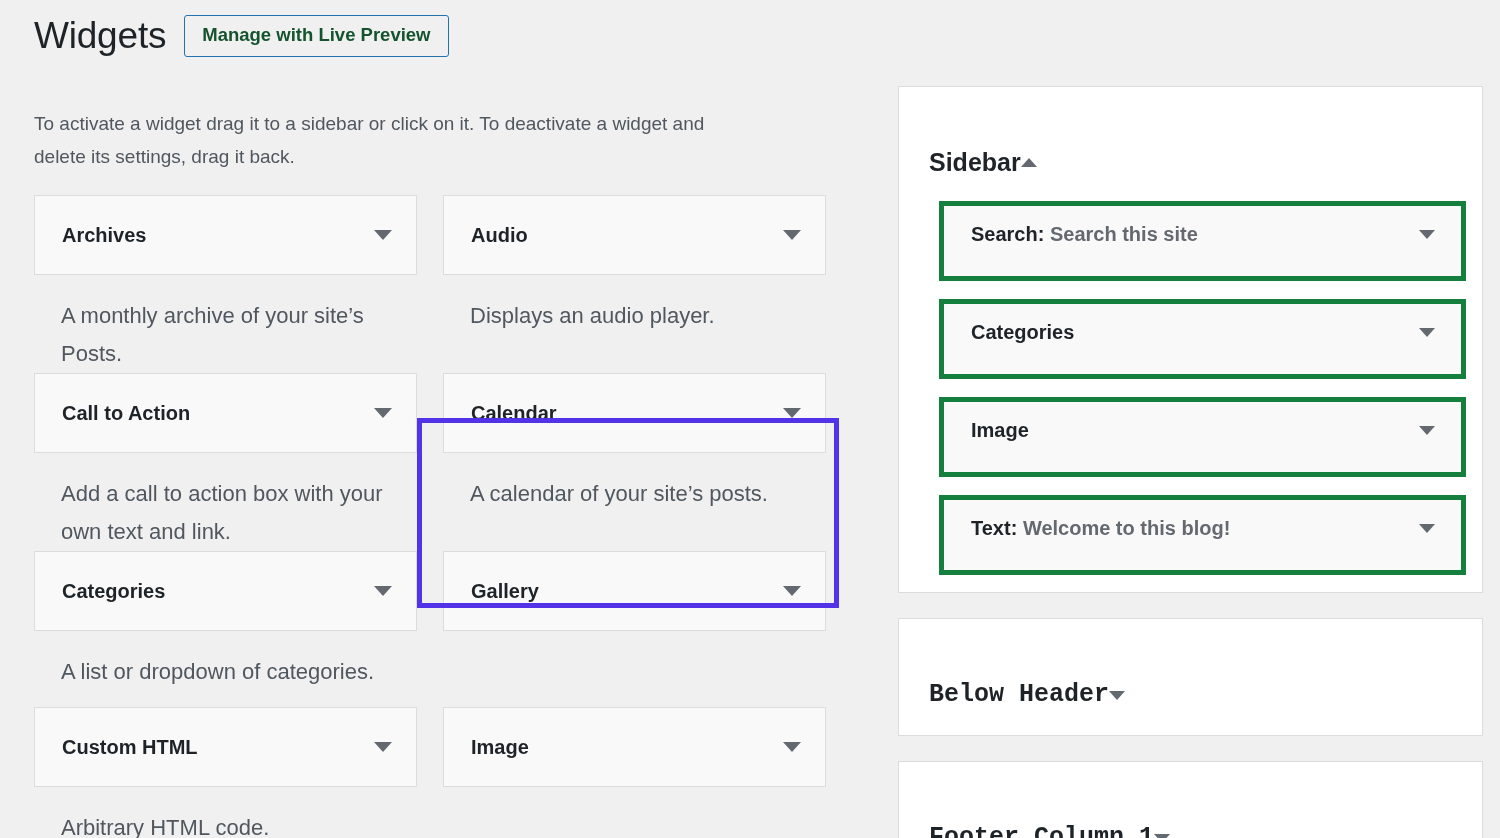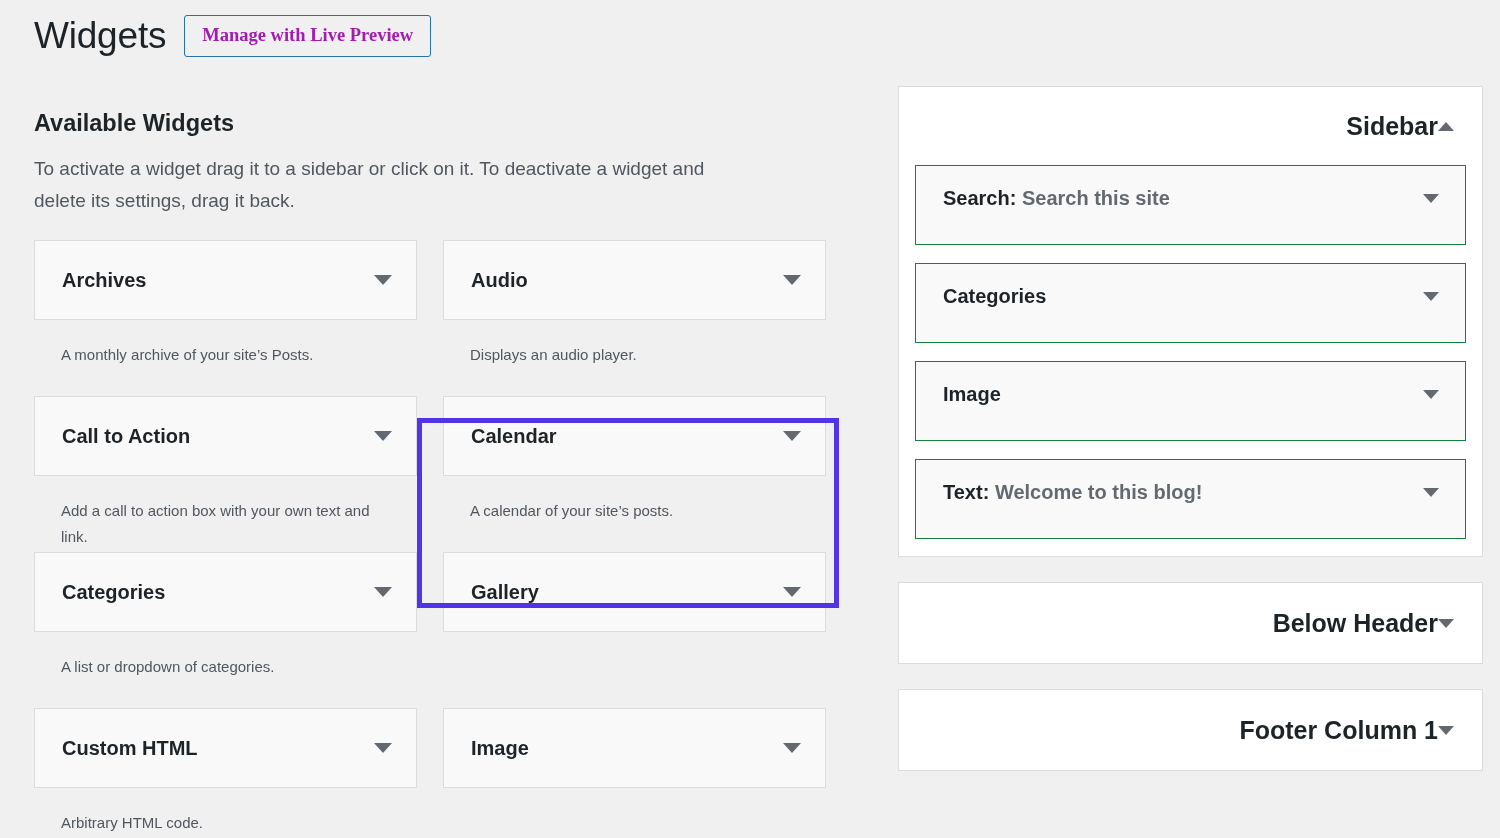--- a/index.html
+++ b/index.html
@@ -35,28 +35,28 @@
     color: #1d2327;
     line-height: 1.2;
     letter-spacing: -0.2px;
     white-space: nowrap;
   }
   .live-preview-btn {
     display: inline-block;
     border: 1px solid #2271b1;
     border-radius: 3px;
     background: transparent;
-    color: #a21caf;
+    color: #14532d;
     font-size: 18.5px;
     font-weight: 700;
     padding: 10px 17px 11px 17px;
     line-height: 1;
     cursor: pointer;
     white-space: nowrap;
-    font-family: Liberation Serif, serif;
+    font-family: Liberation Sans, sans-serif;
   }
 
   
   .available-widgets {
     position: absolute;
     left: 34px;
     top: 108px;
     width: 790px;
   }
   .section-title {
@@ -93,21 +93,21 @@
     padding: 0 24px 0 27px;
     cursor: pointer;
   }
   .widget-card-title {
     font-size: 20px;
     font-weight: 700;
     color: #1d2327;
     line-height: 1.2;
   }
   .widget-desc {
-    font-size: 15px;
+    font-size: 22px;
     color: #50575e;
     line-height: 1.72;
     padding: 22px 27px 0 27px;
     min-height: 76px;
   }
 
   
   .tri {
     width: 0; height: 0;
     border-left: 9px solid transparent;
@@ -139,71 +139,72 @@
     width: 585px;
   }
   .sidebar-panel {
     background: #ffffff;
     border: 1px solid #dcdcde;
     margin-bottom: 25px;
   }
   .panel-header {
     display: flex;
     align-items: center;
-    justify-content: flex-end;
+    justify-content: flex-start;
     padding: 0 28px 0 30px;
     height: 78px;
     cursor: pointer;
+    margin-top: 36px;
   }
   .panel-title {
     font-size: 25px;
     font-weight: 700;
     color: #1d2327;
     line-height: 1.2;
   }
   .panel-body {
     padding: 0 16px 17px 16px;
   }
   .sidebar-widget {
     background: #f9f9fa;
-    border: 1px solid #15803d;
+    border: 5px solid #15803d;
     height: 80px;
     display: flex;
     align-items: center;
     justify-content: space-between;
     padding: 0 26px 14px 27px;
     margin-bottom: 18px;
     cursor: pointer;
+    margin-left: 24px;
   }
   .sidebar-widget:last-child { margin-bottom: 0; }
   .sw-title {
     font-size: 20px;
     font-weight: 700;
     color: #1d2327;
     line-height: 1.2;
     white-space: nowrap;
   }
   .sw-title .sw-sub {
     font-weight: 700;
     color: #646970;
   }
-  .panel-collapsed .panel-header { height: 80px; }
+  .panel-collapsed .panel-header { height: 80px; font-family: Liberation Mono, monospace; }
 </style>
 </head>
 <body>
 
 <div class="screen">
 
   <div class="page-header">
     <h1 class="page-title">Widgets</h1>
     <button class="live-preview-btn">Manage with Live Preview</button>
   </div>
 
   <div class="available-widgets">
-    <h2 class="section-title">Available Widgets</h2>
     <p class="section-desc">To activate a widget drag it to a sidebar or click on it. To deactivate a widget and delete its settings, drag it back.</p>
 
     <div class="widget-grid">
 
       <div class="widget-cell">
         <div class="widget-card">
           <span class="widget-card-title">Archives</span>
           <span class="tri tri-down"></span>
         </div>
         <div class="widget-desc">A monthly archive of your site’s Posts.</div>

